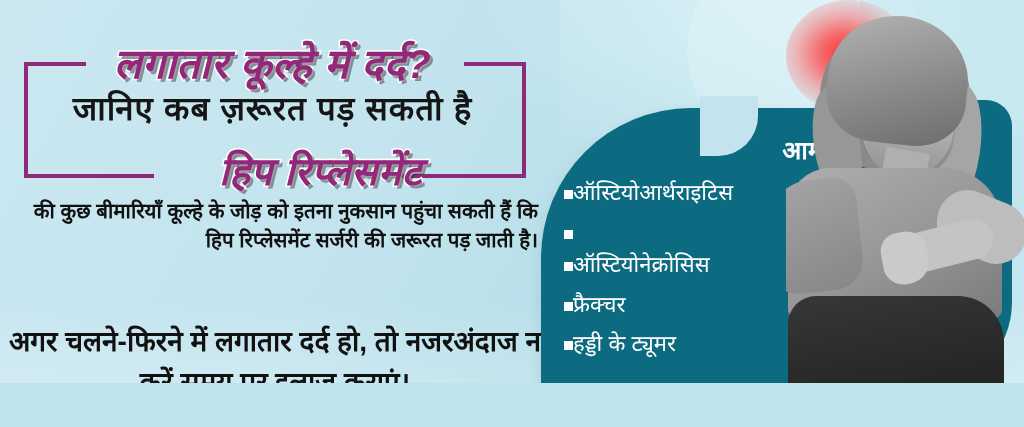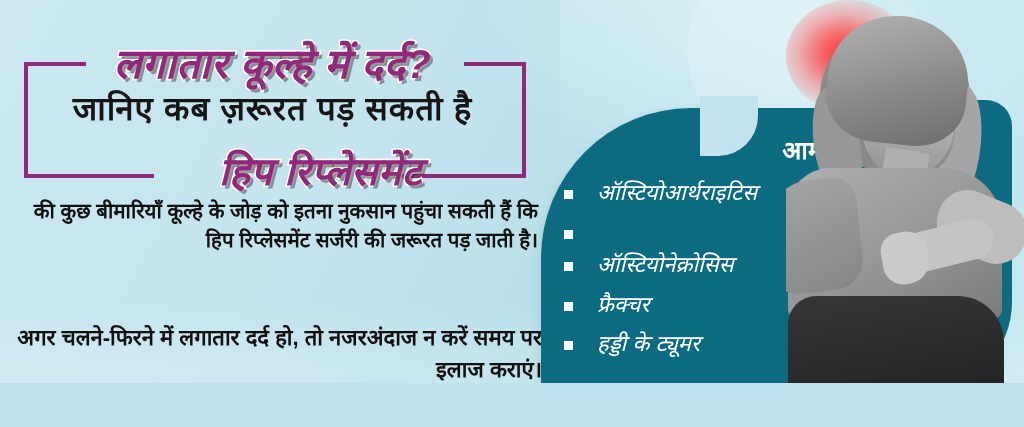--- a/index.html
+++ b/index.html
@@ -44,41 +44,41 @@
     paint-order:stroke fill;
     text-shadow:3px 3px 0 rgba(40,40,40,.45);
     font-style:italic;
   }
   #line1{top:44px;font-size:41px;letter-spacing:.5px;}
   #line2{top:92px;font-size:33px;color:#151515;font-weight:bold;letter-spacing:1px;}
   #line3{top:152px;font-size:39px;letter-spacing:.5px;padding-left:48px;}
 
   #para1{position:absolute;top:196px;left:8px;width:530px;text-align:right;
          font-size:20.5px;line-height:1.42;color:#111;font-weight:bold;}
-  #para2{position:absolute;top:322px;left:8px;width:534px;text-align:right;
-         font-size:22px;line-height:1.46;color:#111;font-weight:bold;}
+  #para2{position:absolute;top:322px;left:8px;width:534px;text-align:center;
+         font-size:28px;line-height:1.46;color:#111;font-weight:bold;}
 
   
   #teal-panel{
     position:absolute;left:541px;top:108px;width:430px;height:288px;
     background:#0c6b81;
     border-radius:150px 0 0 0;
     box-shadow:0 6px 14px rgba(0,0,0,.10);
   }
   .teal-cut{
     position:absolute;left:700px;top:96px;width:58px;height:60px;
     background:#c3e4ee;border-bottom-right-radius:40px;
   }
   #panel-inner{position:absolute;left:564px;top:132px;width:330px;text-align:right;}
   #panel-title{color:#ffffff;font-size:25px;font-weight:bold;letter-spacing:.3px;
                margin:0 0 14px 2px;}
   ul#causes{list-style:none;margin:0;padding:0;}
   ul#causes li{
-    display:flex;align-items:flex-start;gap:24px;
-    color:#ffffff;font-size:22px;line-height:1.22;margin-bottom:13px;font-weight:normal;font-style:italic;
+    display:flex;align-items:flex-start;gap:0;
+    color:#ffffff;font-size:22px;line-height:1.22;margin-bottom:13px;font-weight:normal;
   }
   .sq{flex:0 0 auto;width:9px;height:9px;background:#ffffff;margin-top:10px;}
 
   
   #photo{position:absolute;left:786px;top:0;width:238px;height:427px;overflow:hidden;}
   #photo .fig{position:absolute;filter:grayscale(100%);}
   .hair-back{left:34px;top:22px;width:150px;height:150px;background:#8d8a86;
              border-radius:52% 52% 46% 46%;transform:rotate(7deg);}
   .hair-main{left:42px;top:16px;width:140px;height:128px;
              background:linear-gradient(160deg,#b9b4ae 0%,#8f8b86 55%,#6e6a66 100%);

